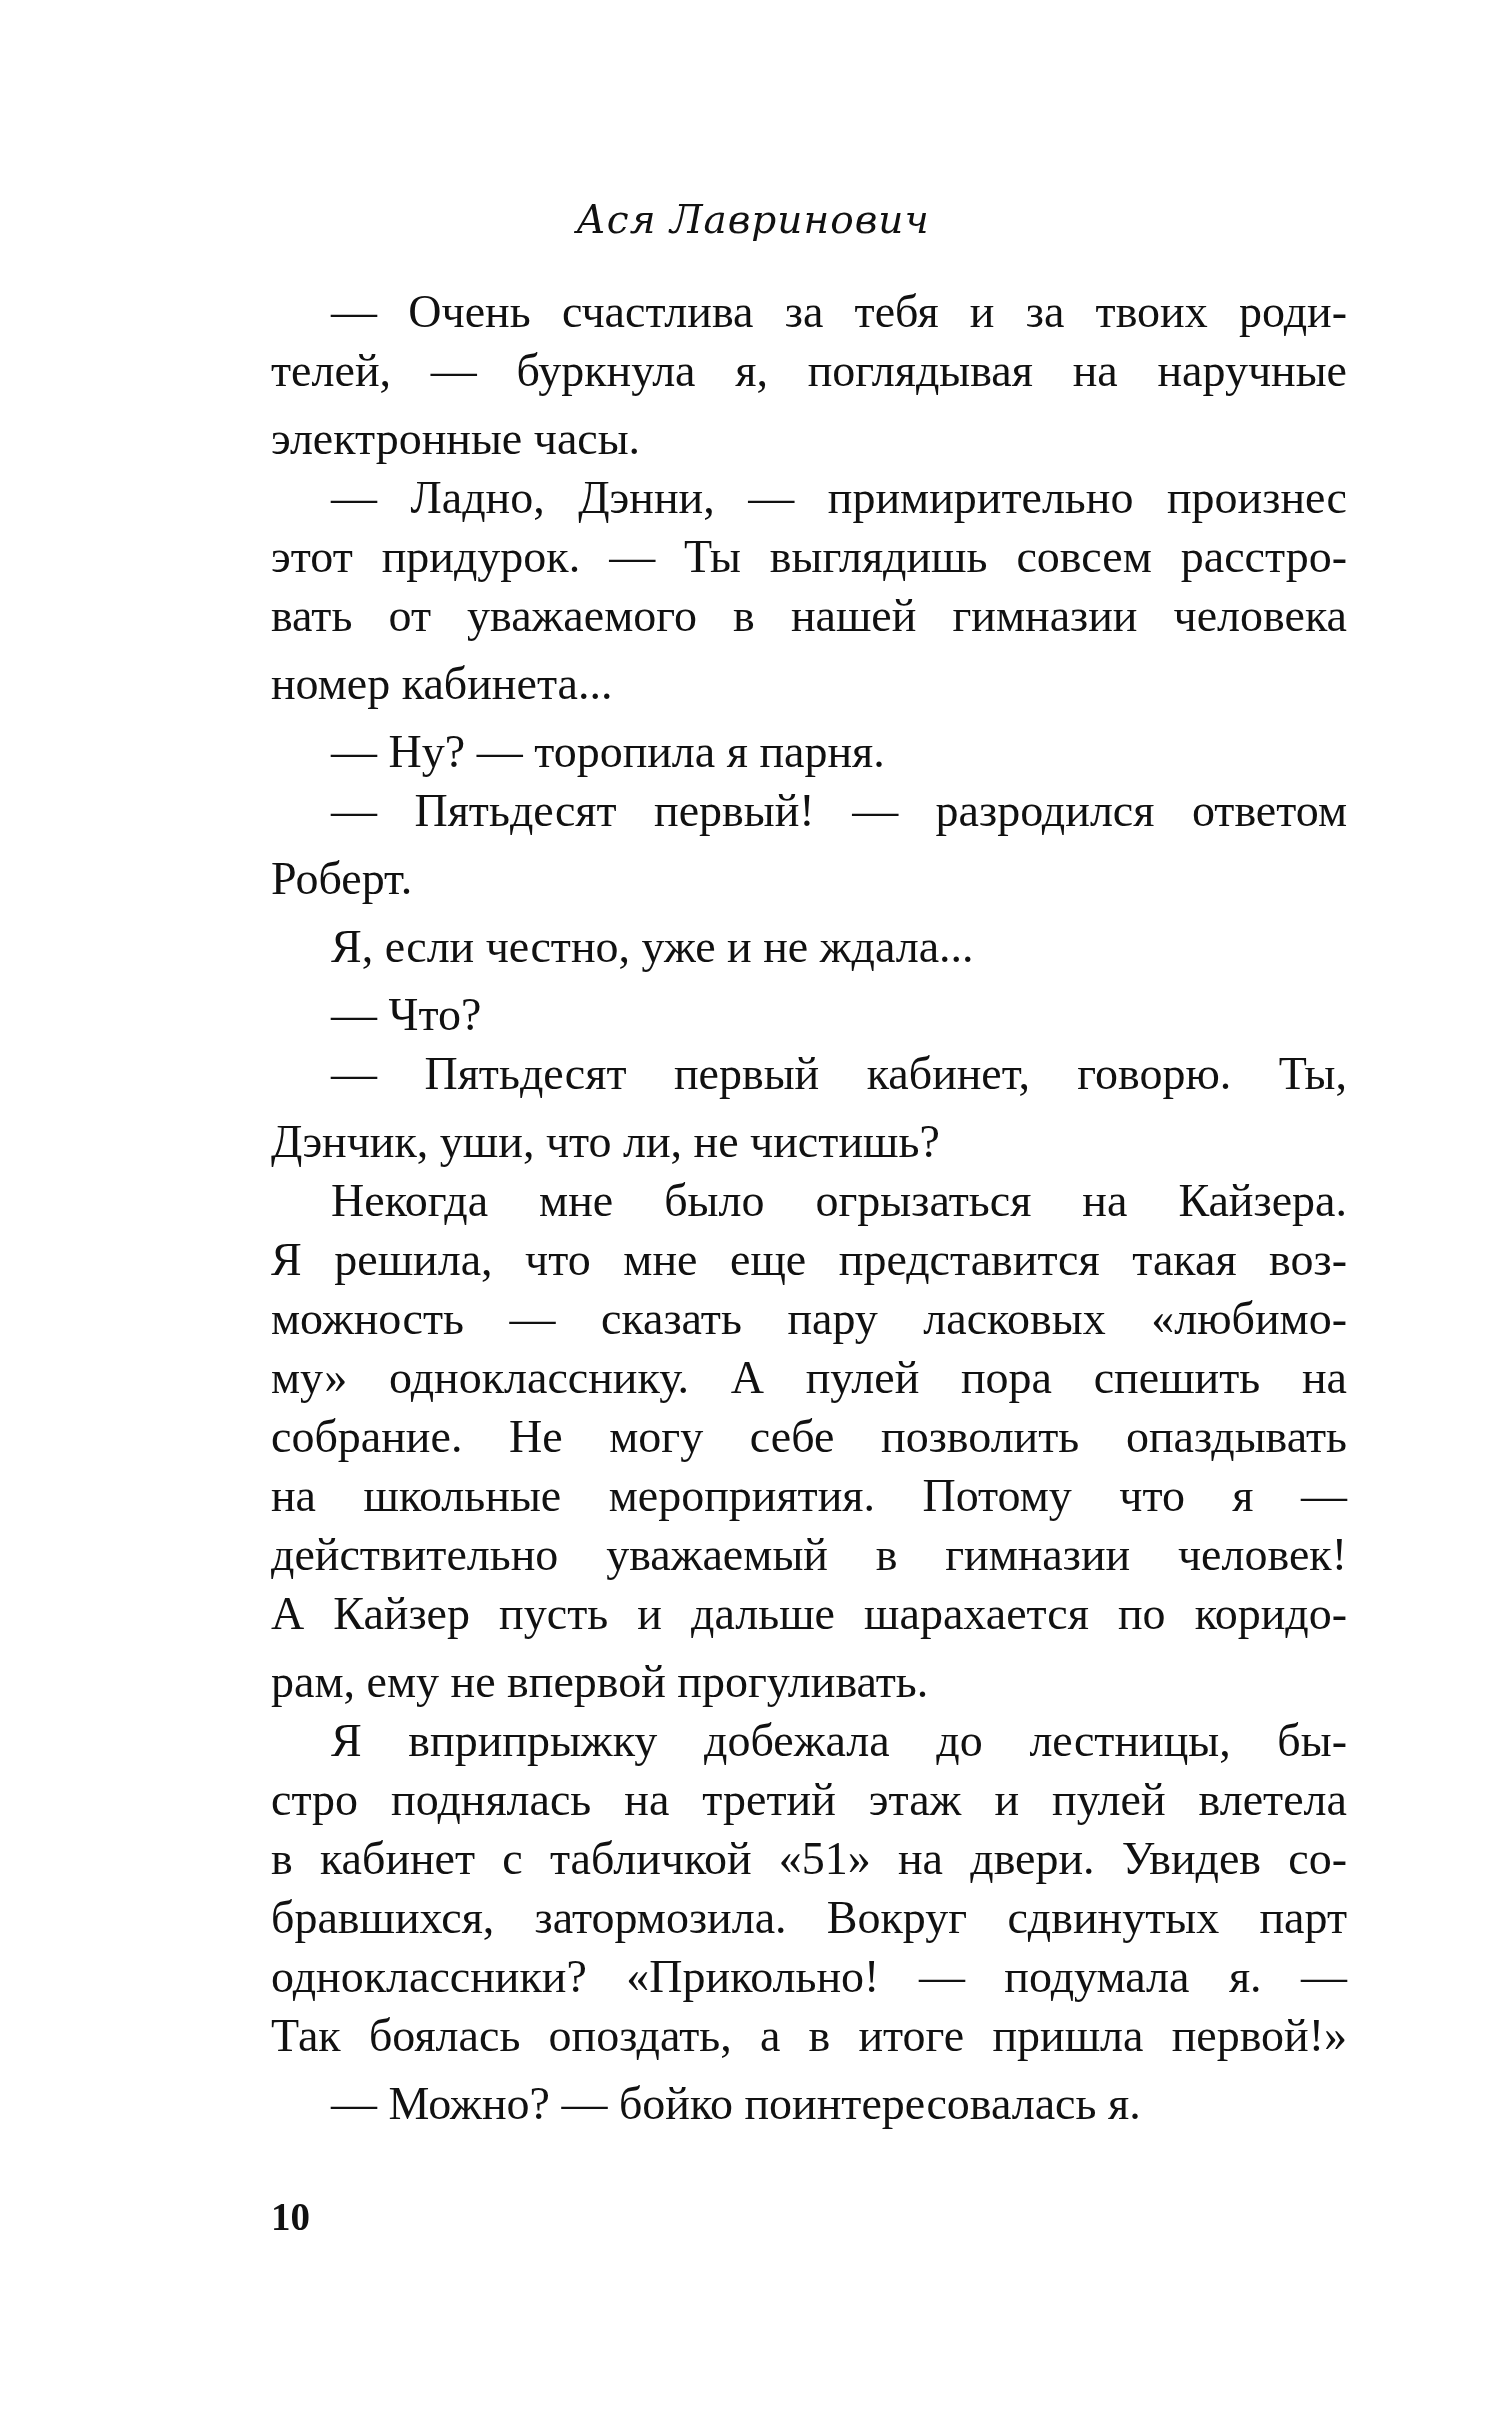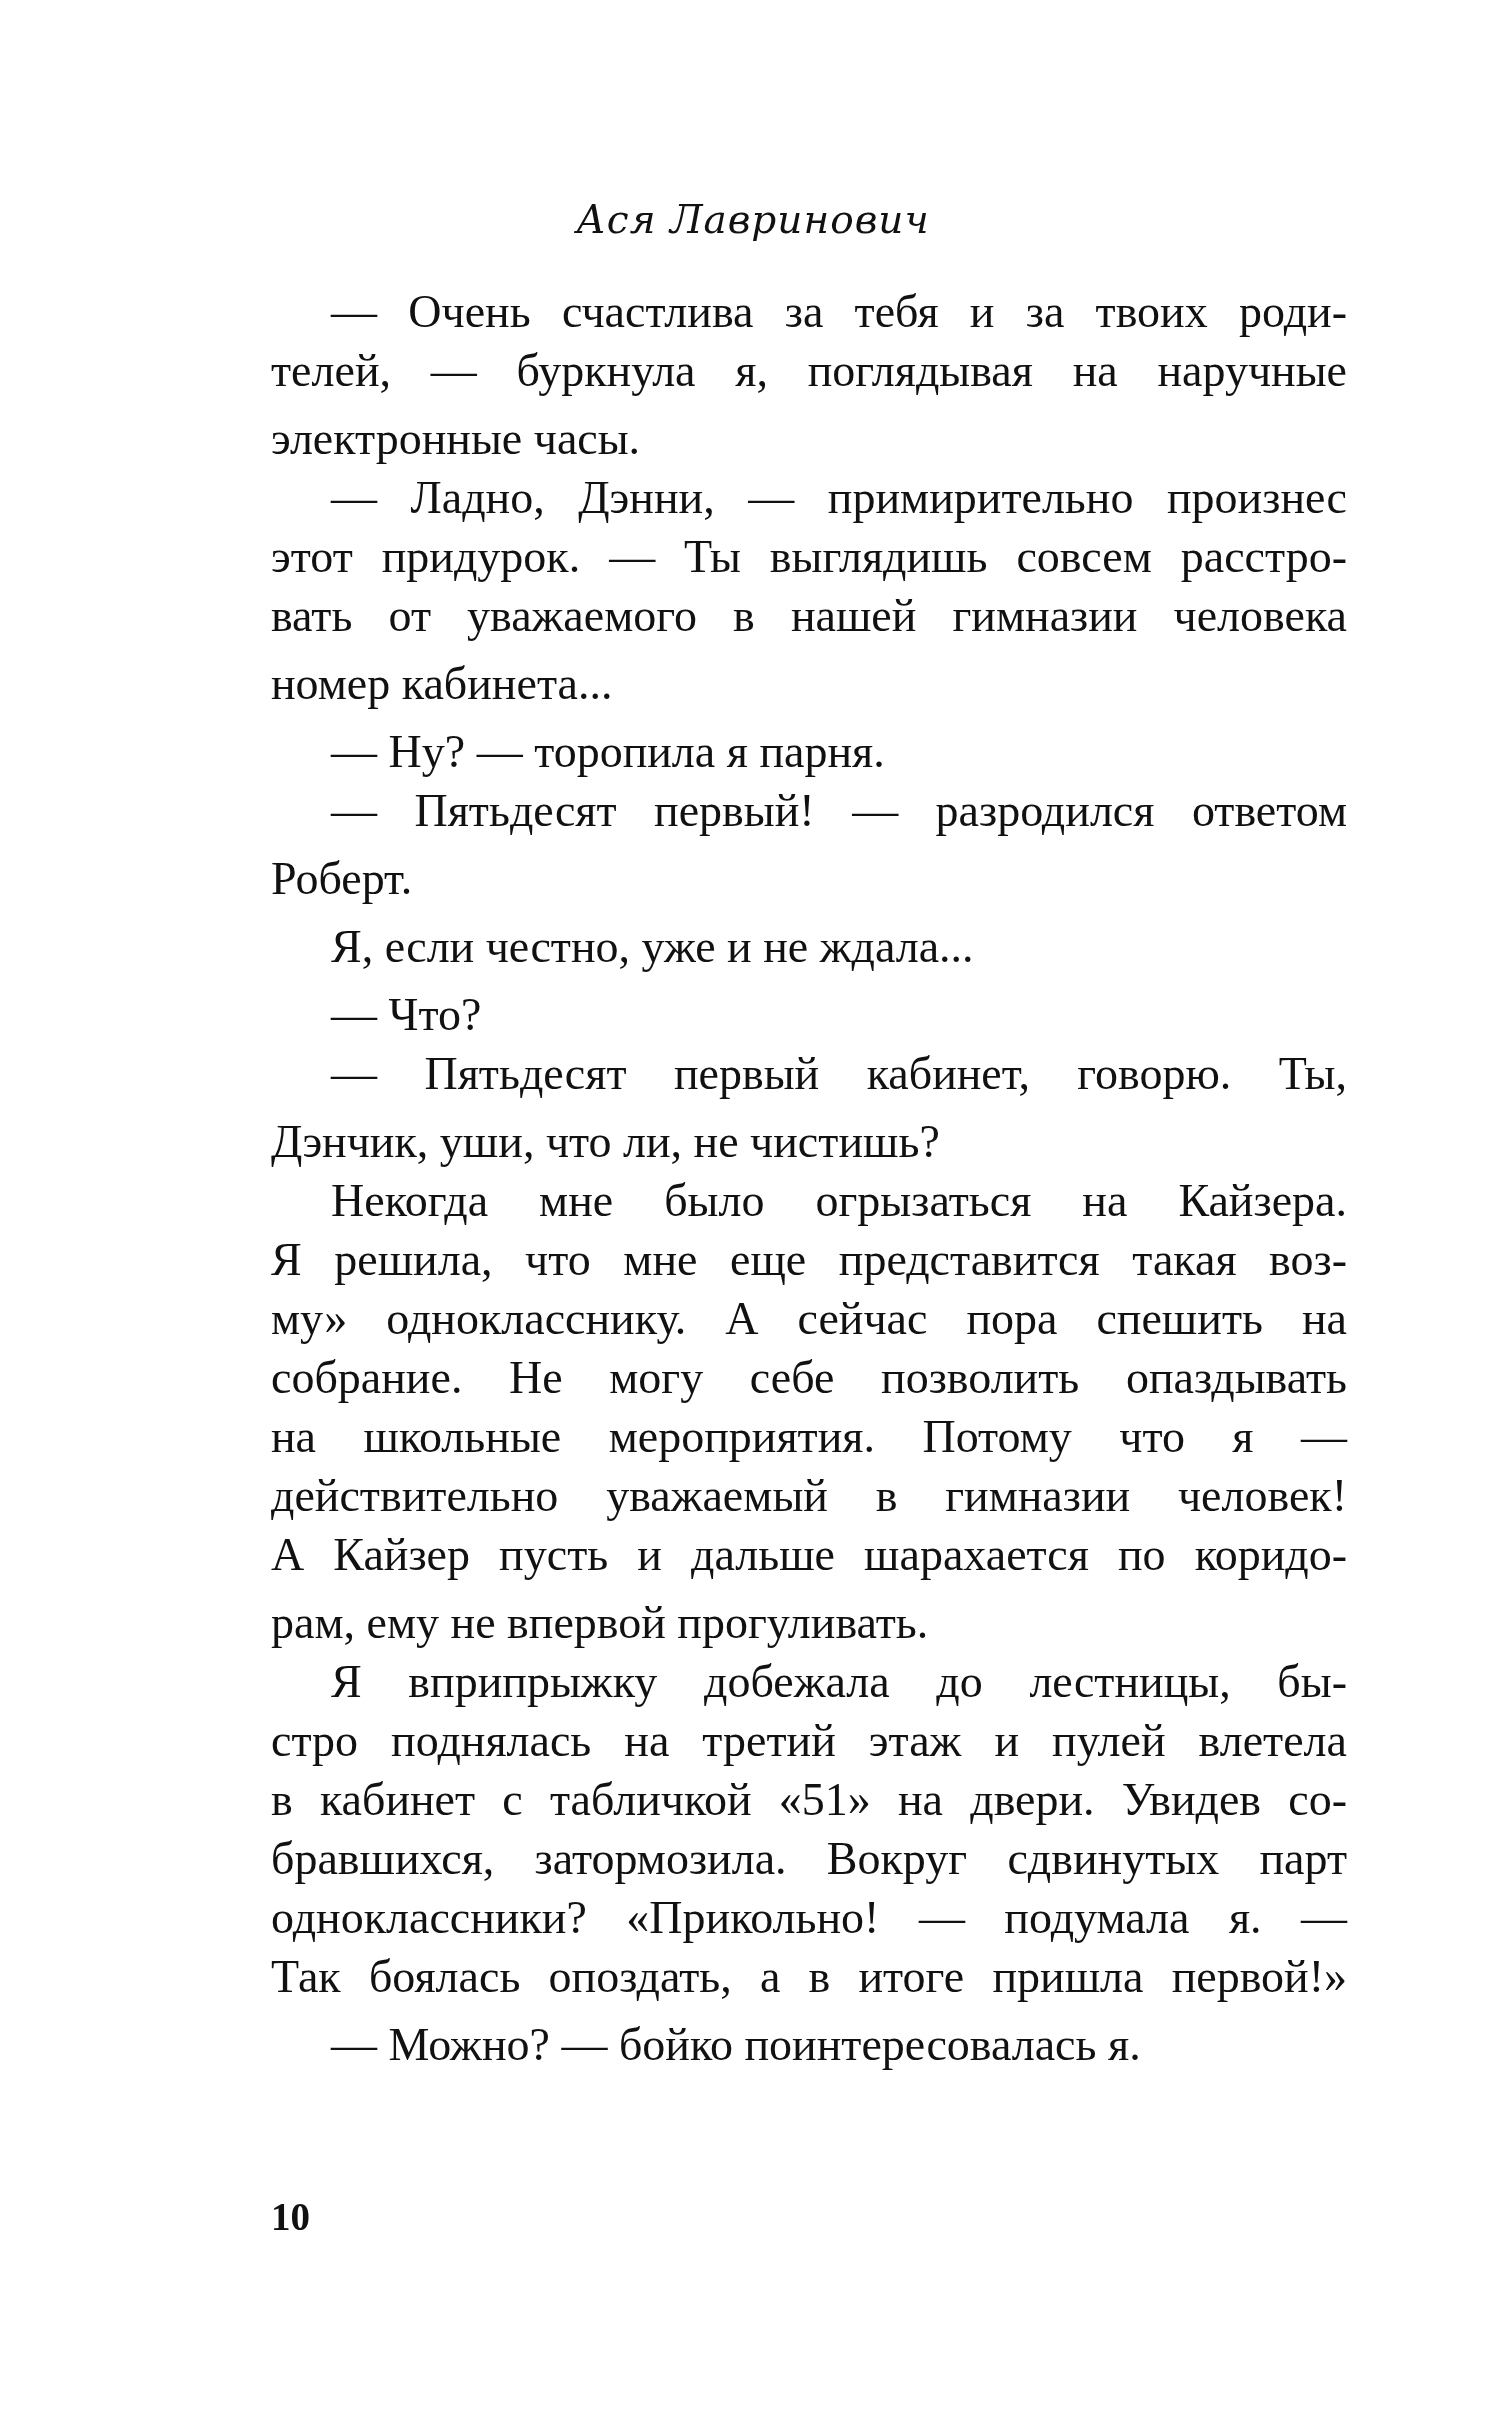--- a/index.html
+++ b/index.html
@@ -76,21 +76,22 @@
     <span class="line last">номер кабинета...</span>
     <span class="line indent last">— Ну? — торопила я парня.</span>
     <span class="line indent">— Пятьдесят первый! — разродился ответом</span>
     <span class="line last">Роберт.</span>
     <span class="line indent last">Я, если честно, уже и не ждала...</span>
     <span class="line indent last">— Что?</span>
     <span class="line indent">— Пятьдесят первый кабинет, говорю. Ты,</span>
     <span class="line last">Дэнчик, уши, что ли, не чистишь?</span>
     <span class="line indent">Некогда мне было огрызаться на Кайзера.</span>
     <span class="line">Я решила, что мне еще представится такая воз-</span>
-    <span class="line">му» однокласснику. А сейчас пора спешить на</span>
+    <span class="line">можность — сказать пару ласковых «любимо-</span>
+    <span class="line">му» однокласснику. А пулей пора спешить на</span>
     <span class="line">собрание. Не могу себе позволить опаздывать</span>
     <span class="line">на школьные мероприятия. Потому что я —</span>
     <span class="line">действительно уважаемый в гимназии человек!</span>
     <span class="line">А Кайзер пусть и дальше шарахается по коридо-</span>
     <span class="line last">рам, ему не впервой прогуливать.</span>
     <span class="line indent">Я вприпрыжку добежала до лестницы, бы-</span>
     <span class="line">стро поднялась на третий этаж и пулей влетела</span>
     <span class="line">в кабинет с табличкой «51» на двери. Увидев со-</span>
     <span class="line">бравшихся, затормозила. Вокруг сдвинутых парт</span>
     <span class="line">одноклассники? «Прикольно! — подумала я. —</span>

